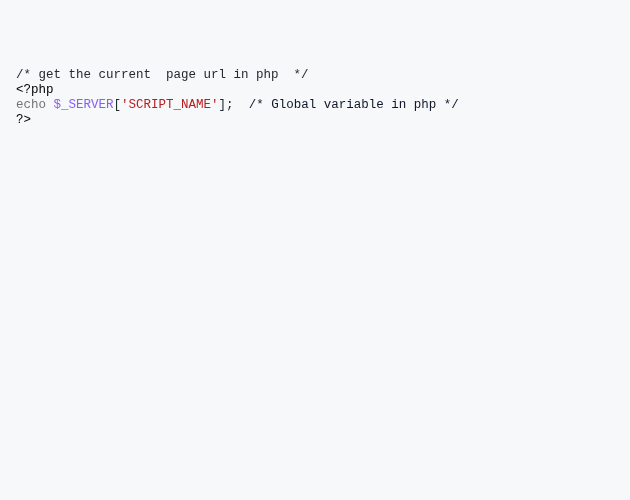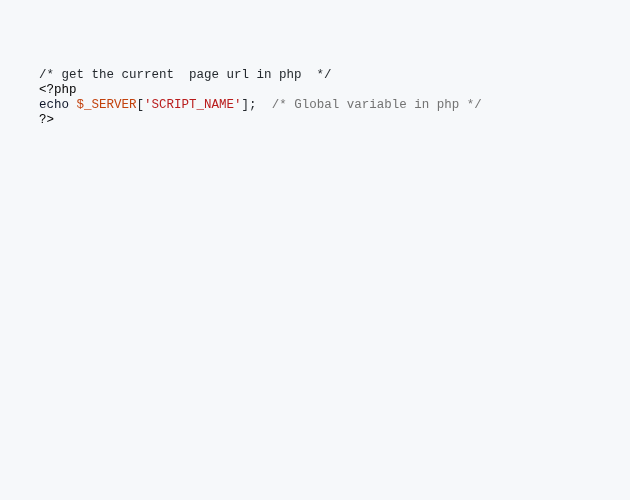--- a/index.html
+++ b/index.html
@@ -11,42 +11,41 @@
       background: #f6f8fa;
       font-family: "SFMono-Regular", Consolas, "Liberation Mono", Menlo, monospace;
       font-size: 12.5px;
       padding: 8px 16px;
       line-height: 1.2;
       color: #24292e;
       white-space: pre;
     }
     .line {
       display: block;
-      margin-left: 23px;
     }
     .comment {
       color: #24292e;
     }
     .php-tag {
       color: #000000;
     }
     .keyword {
-      color: #0f172a;
+      color: #737373;
     }
     .variable {
-      color: #c2410c;
+      color: #8b5cf6;
     }
     .bracket {
       color: #24292e;
     }
     .string {
       color: #b91c1c;
     }
     .comment-inline {
-      color: #737373;
+      color: #0f172a;
     }
   </style>
 </head>
 <body>
 
 
 
 <span class="line"><span class="comment">/* get the current  page url in php  */</span></span><span class="line"><span class="php-tag">&lt;?php</span></span><span class="line"><span class="keyword">echo</span><span> </span><span class="variable">$_SERVER</span><span class="bracket">[</span><span class="string">'SCRIPT_NAME'</span><span class="bracket">];</span><span>  </span><span class="comment-inline">/* Global variable in php */</span></span><span class="line"><span class="php-tag">?&gt;</span></span>
 
 

